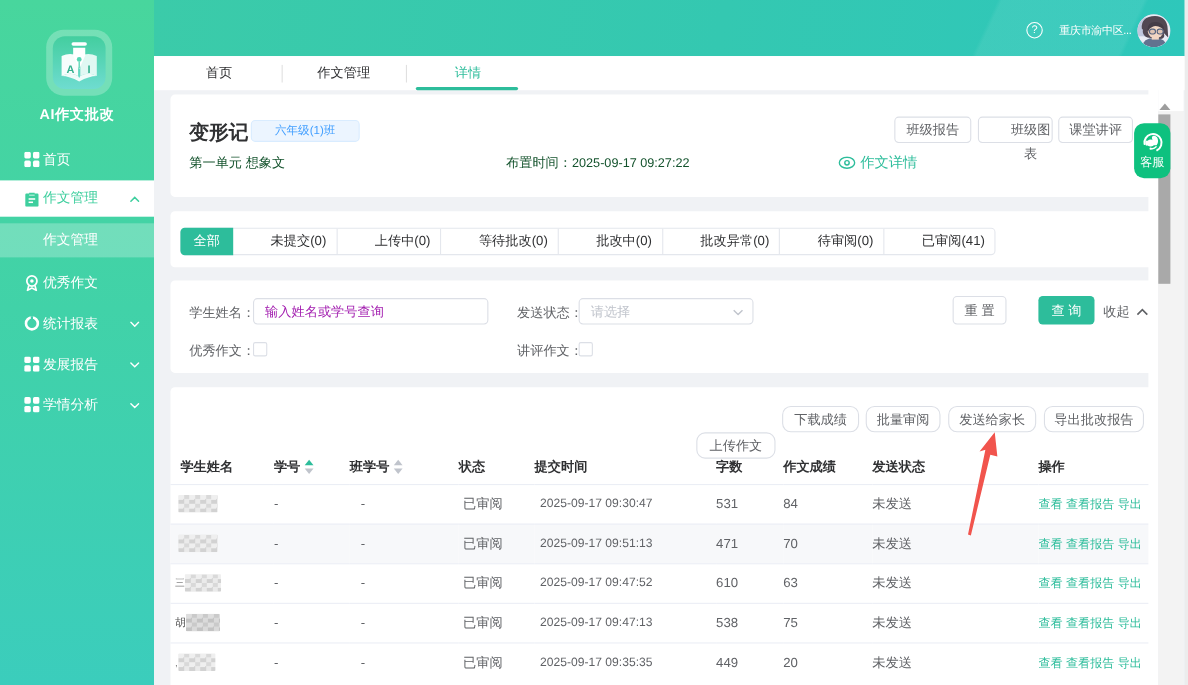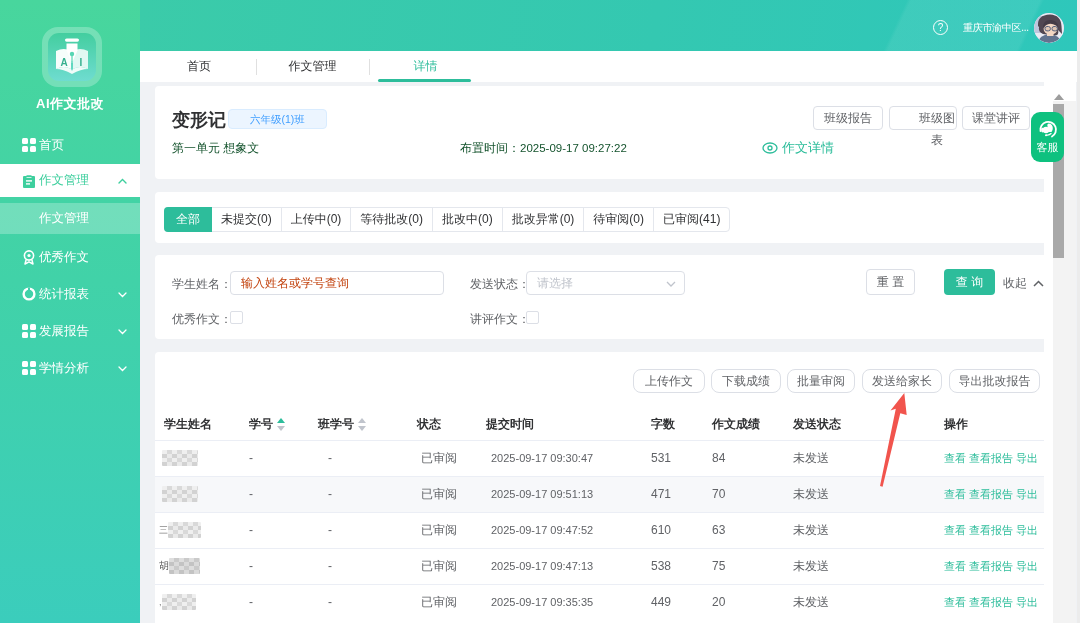--- a/index.html
+++ b/index.html
@@ -50,29 +50,29 @@
   #title { left:17px; top:22px; font-size:18px; font-weight:bold; color:#303133; }
   #tag { left:73px; top:23px; height:20px; line-height:18px; padding:0 21px; font-size:10.5px;
     color:#409eff; background:#ecf5ff; border:1px solid #d9ecff; border-radius:4px; }
   .c1row2 { top:54px; font-size:12px; color:#14532d; }
   #zwlink { left:627px; top:53px; color:#2dbd9b; font-size:13px; }
   .btn-plain { position:absolute; height:24px; line-height:22px; text-align:center; font-size:12px; color:#606266;
     background:#fff; border:1px solid #dcdfe6; border-radius:4px; }
 
   
   #stabs { position:absolute; left:9px; top:15px; height:25px; display:flex;
-    border:1px solid #e4e7ed; border-radius:4px; background:#fff; }
+    border:1px solid #e4e7ed; border-radius:4px; background:#fff;gap:25px; }
   .stab { height:23px; line-height:23px; padding:0 9px; font-size:12px; color:#303133; border-right:1px solid #e4e7ed; white-space:nowrap; }
   .stab:last-child { border-right:none; }
   #stab-act { background:#2dbd9b; color:#fff; border-radius:4px 0 0 4px; margin:-1px 0 -1px -1px; height:25px; line-height:25px; border-right:none; padding:0 12px; }
 
   
   .flabel { position:absolute; font-size:12px; color:#606266; }
   #inp1 { left:75px; top:16px; width:214px; height:24px; border:1px solid #dcdfe6; border-radius:4px;
-    font-size:12px; color:#c2410c; line-height:22px; padding-left:10px; }
+    font-size:12px; color:#a21caf; line-height:22px; padding-left:10px; }
   #sel1 { left:371px; top:16px; width:159px; height:24px; border:1px solid #dcdfe6; border-radius:4px;
     font-size:12px; color:#c0c4cc; line-height:22px; padding-left:10px; }
   .cbx { position:absolute; width:13px; height:13px; border:1px solid #dcdfe6; border-radius:2px; background:#fff; }
   #btn-reset { left:711px; top:14px; width:49px; height:26px; line-height:24px; }
   #btn-query { left:789px; top:14px; width:51px; height:26px; line-height:26px; background:#2dbd9b; color:#fff;
     border:none; border-radius:4px; position:absolute; text-align:center; font-size:12px; }
   #collapse { left:848px; top:20px; font-size:12px; color:#606266; }
 
   
   .btn-round { position:absolute; top:17px; height:24px; line-height:22px; text-align:center; font-size:12px;
@@ -274,21 +274,21 @@
   <div class="abs" id="collapse">收起 <svg style="display:inline-block;margin-left:3px;" width="11" height="7" viewBox="0 0 11 7">
         <path d="M1 6 L5.5 1.5 L10 6" stroke="#606266" stroke-width="1.5" fill="none"></path>
       </svg></div>
   <div class="flabel" style="left:17px;top:56px;">优秀作文：</div>
   <div class="cbx" style="left:75px;top:56px;"></div>
   <div class="flabel" style="left:315px;top:56px;">讲评作文：</div>
   <div class="cbx" style="left:371px;top:56px;"></div>
 </div>
 
 <div class="card" id="card4">
-  <div class="btn-round" style="left:478px;width:72px;">上传作文</div>
+  <div class="btn-round" style="left:478px;width:72px;margin-top:24px;">上传作文</div>
   <div class="btn-round" style="left:556px;width:70px;">下载成绩</div>
   <div class="btn-round" style="left:632px;width:68px;">批量审阅</div>
   <div class="btn-round" style="left:707px;width:80px;">发送给家长</div>
   <div class="btn-round" style="left:794px;width:91px;">导出批改报告</div>
   <table id="tbl">
     <colgroup>
       <col style="width:94px">
         <col style="width:69px">
         <col style="width:99px">
         <col style="width:69px">

